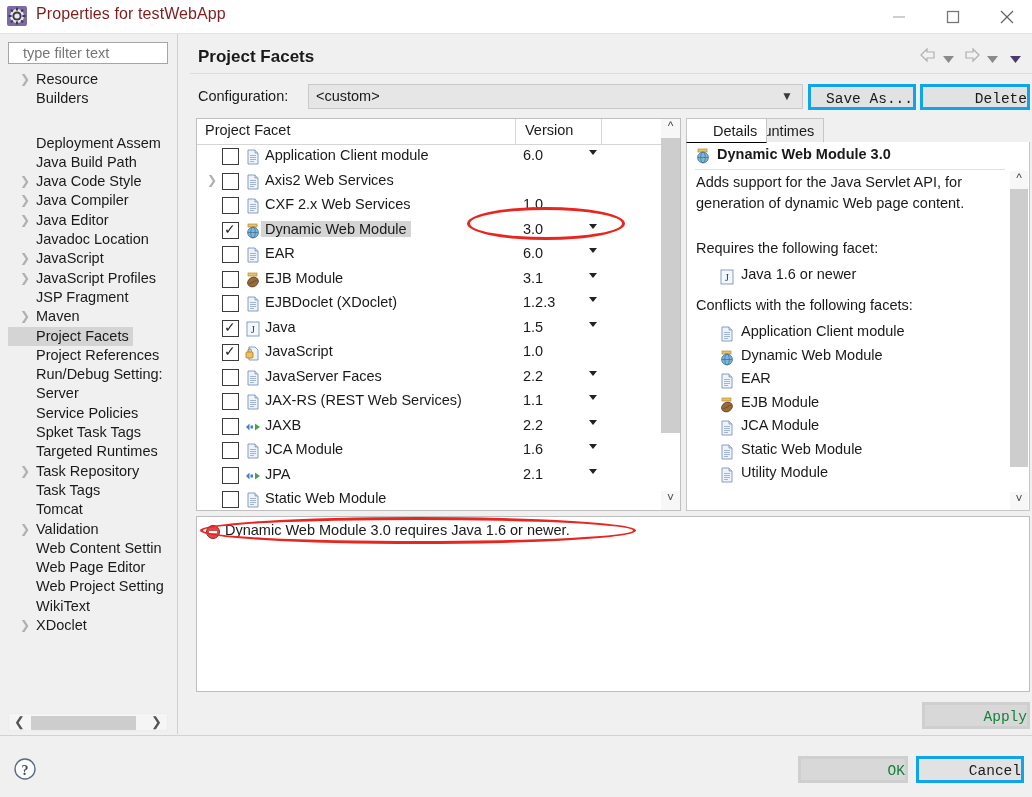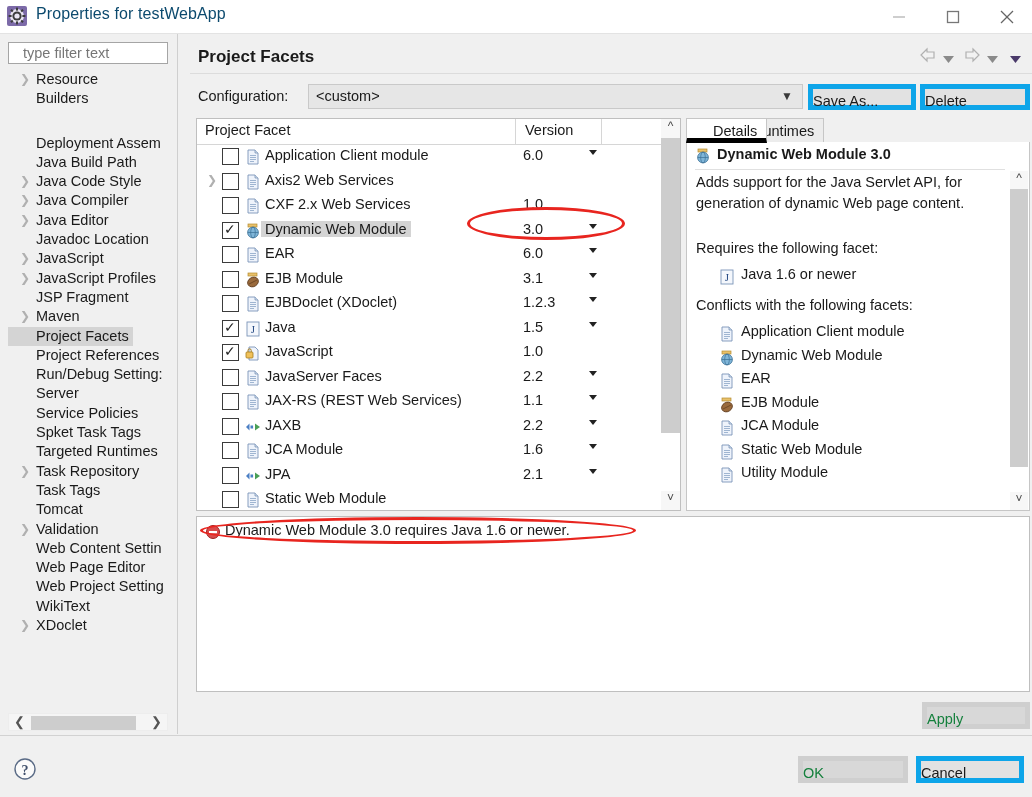--- a/index.html
+++ b/index.html
@@ -10,21 +10,21 @@
     font-family: "Liberation Sans", sans-serif;
     font-size: 14.5px;
     color: #1a1a1a;
     overflow: hidden;
   }
   #root { position: relative; width: 1032px; height: 797px; background:#f0f0f0; }
 
   
   .titlebar { position:absolute; left:0; top:0; width:1032px; height:34px; background:#ffffff; }
   .title-icon { position:absolute; left:6px; top:5px; width:22px; height:22px; }
-  .title-text { position:absolute; left:36px; top:5px; font-size:16px; color:#0c4a6e; letter-spacing:.1px;}
+  .title-text { position:absolute; left:36px; top:5px; font-size:16px; color:#7f1d1d; letter-spacing:.1px;}
   .winbtn { position:absolute; top:0; width:46px; height:34px; cursor:default; }
   .winbtn svg { position:absolute; left:50%; top:50%; transform:translate(-50%,-50%); }
   .btn-min { left:876px; } .btn-max { left:930px; } .btn-close { left:984px; }
   .titlebar-sep { position:absolute; left:0; top:33px; width:1032px; height:1px; background:#e3e3e3; }
 
   
   .filter-box { position:absolute; left:8px; top:42px; width:160px; height:22px;
     border:1px solid #a5a5a5; background:#fff; }
   .filter-box span { position:absolute; left:14px; top:2px; color:#767676; font-size:14.5px; }
 
@@ -44,22 +44,22 @@
   
   .page-title { position:absolute; left:198px; top:47px; font-size:17px; font-weight:bold; color:#1a1a1a; }
   .navarrows { position:absolute; left:918px; top:46px; width:108px; height:22px; }
   .navarrows .ni { position:absolute; top:0; }
   .title-sep { position:absolute; left:190px; top:73px; width:842px; height:1px; background:#dcdcdc; }
 
   .cfg-label { position:absolute; left:198px; top:88px; font-size:14.5px; }
   .cfg-combo { position:absolute; left:308px; top:84px; width:495px; height:25px; background:#e6e6e6; border:1px solid #c9c9c9; }
   .cfg-combo .val { position:absolute; left:7px; top:3px; font-size:14.5px; }
   .cfg-combo .chev { position:absolute; right:9px; top:4px; color:#3a3a3a; font-size:12px; }
-  .btn { background:#e2e2e2; border:5px solid #0ea5e9; font-family:Liberation Sans, sans-serif;
-         font-size:14.5px; color:#1a1a1a; text-align:left; cursor:default; }
+  .btn { background:#e2e2e2; border:3px solid #0ea5e9; font-family:Liberation Mono, monospace;
+         font-size:14.5px; color:#1a1a1a; text-align:right; cursor:default; }
   .btn.disabled { color:#15803d; background:#d8d8d8; border-color:#cfcfcf; }
   .btn-saveas { position:absolute; left:808px; top:84px; width:108px; height:26px; line-height:24px;}
   .btn-delete { position:absolute; left:920px; top:84px; width:110px; height:26px; line-height:24px;}
 
   
   .facets { position:absolute; left:196px; top:118px; width:485px; height:393px;
             border:1px solid #bfbfbf; background:#fff; overflow:hidden; }
   .fhead { position:relative; height:26px; border-bottom:1px solid #d6d6d6; background:#fff;}
   .fhead .h1 { position:absolute; left:8px; top:3px; font-size:14.5px; }
   .fhead .h2 { position:absolute; left:328px; top:3px; font-size:14.5px; }
@@ -79,21 +79,21 @@
   .fscroll .up,.fscroll .dn { position:absolute; left:0; width:19px; height:19px; background:#f7f7f7; text-align:center; color:#4a4a4a; font-size:12px;}
   .fscroll .up{top:0;} .fscroll .dn{bottom:0;}
   .fscroll .track { position:absolute; left:0; top:19px; width:19px; bottom:19px; background:#fff;}
   .fscroll .thumb { position:absolute; left:0; top:19px; width:19px; height:295px; background:#cdcdcd;}
 
   
   .details { position:absolute; left:686px; top:118px; width:344px; height:393px; }
   .tabs { position:relative; height:25px; }
   .tab { position:absolute; top:0; height:25px; line-height:24px; padding:0 9px; font-size:14.5px;
          border:1px solid #c6c6c6; }
-  .tab.active { left:0; background:#fff; border-bottom:5px solid #000000; z-index:2;padding-left:26px;}
+  .tab.active { left:0; background:#fff; border-bottom:1px solid #000000; z-index:2;padding-left:26px;}
   .tab.inactive { left:57px; background:#ececec; }
   .tabs-line { position:absolute; left:0; top:24px; width:344px; height:1px; background:#c6c6c6; }
   .dpanel { position:absolute; left:0; top:24px; width:344px; height:369px; background:#fff; border:1px solid #c6c6c6; border-top:none; overflow:hidden;}
   .dhead { position:relative; height:28px; }
   .dhead .ico { position:absolute; left:8px; top:6px; width:16px; height:16px;}
   .dhead .t { position:absolute; left:30px; top:4px; font-size:14.5px; font-weight:bold; }
   .dhead .rule { position:absolute; left:8px; bottom:0; width:310px; height:1px; background:#e0e0e0; }
   .dbody { position:absolute; left:0; top:28px; width:344px; height:341px; }
   .dtext { position:absolute; left:9px; font-size:14.5px; line-height:20.5px; width:295px; }
   .dlist-item { position:relative; height:23.5px; }

